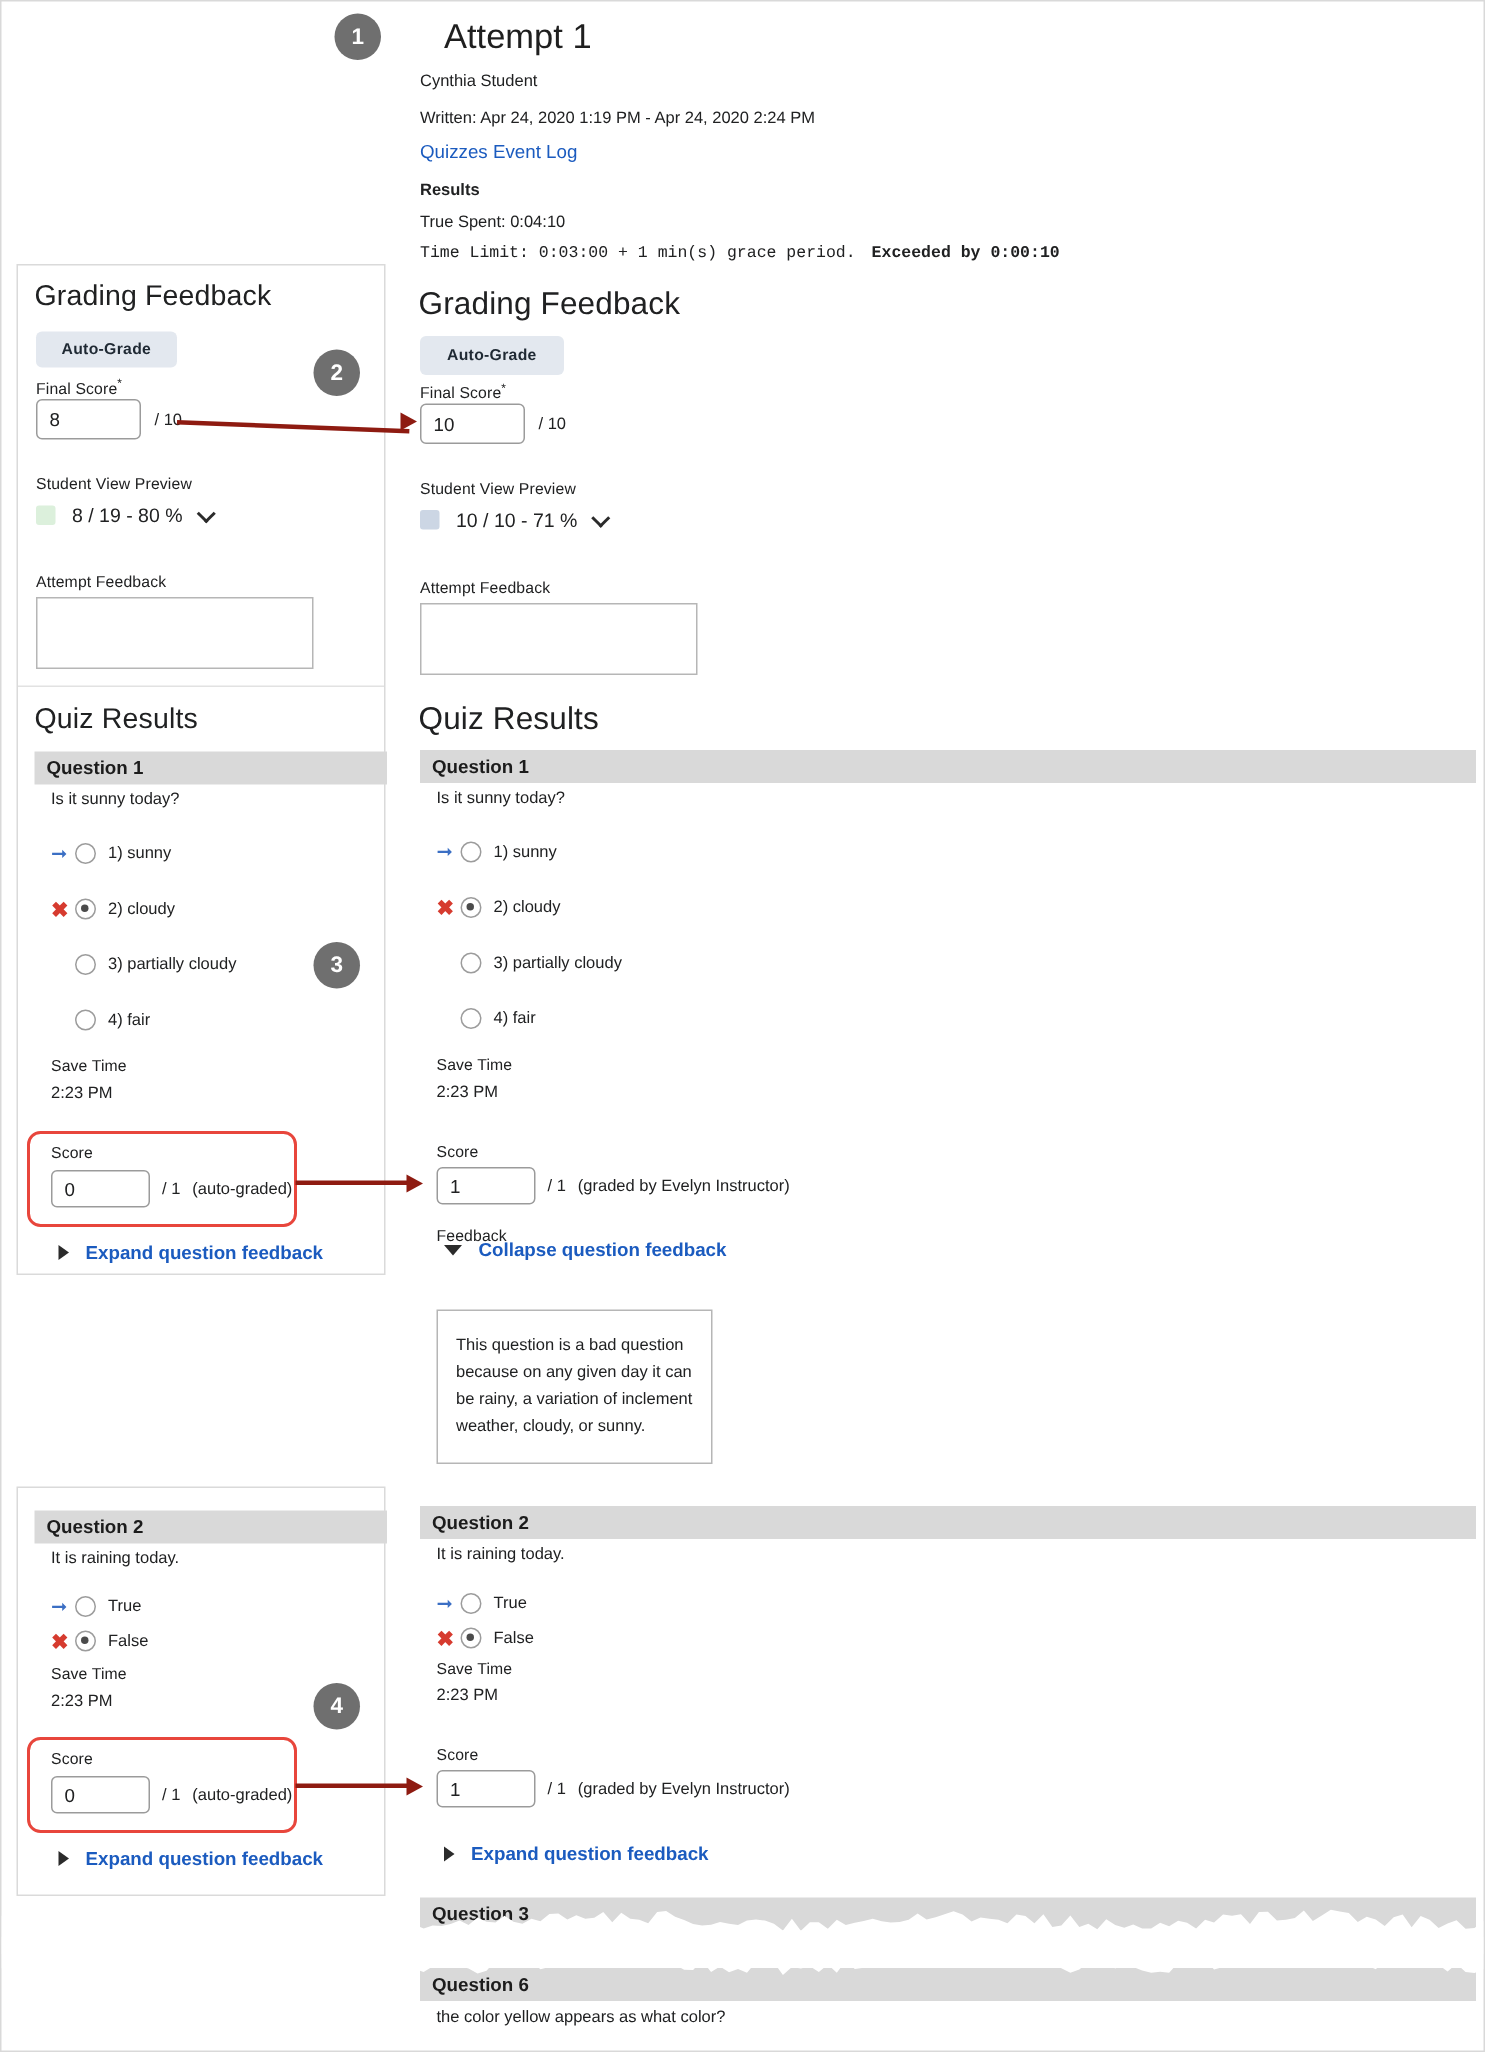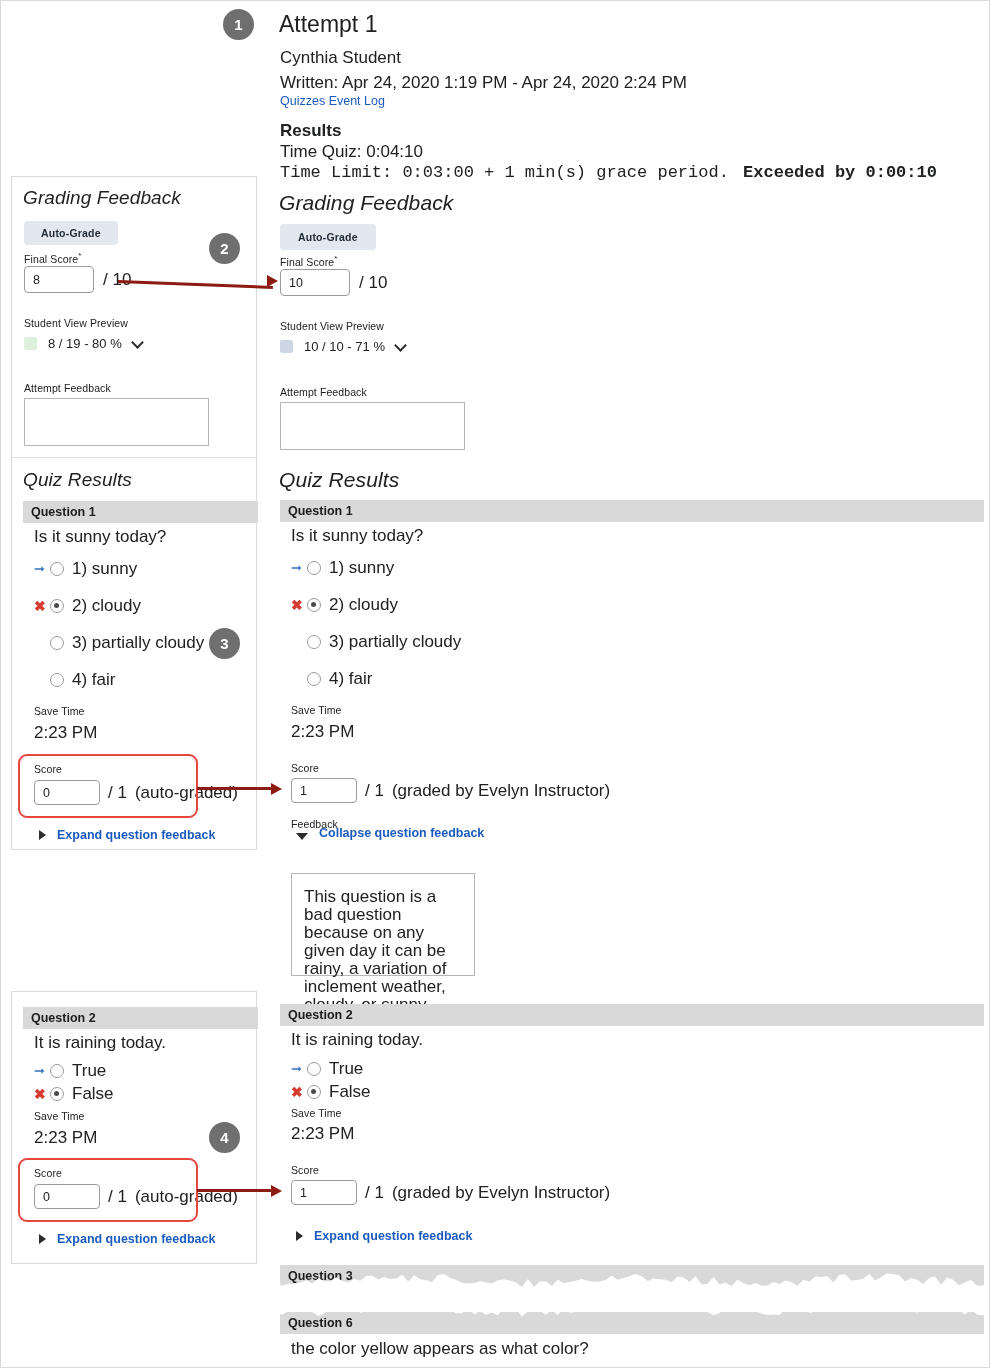--- a/index.html
+++ b/index.html
@@ -13,23 +13,23 @@
   }
   #page{
     position:absolute;left:0;top:0;width:990px;height:1368px;
     border:1px solid #d9d9d9;
     box-sizing:border-box;
     background:#fff;
   }
 
   
   .abs{position:absolute;}
-  .h1{font-size:21px;font-weight:400;color:#202122;letter-spacing:.1px;font-style:italic;}
+  .h1{font-size:21px;font-weight:400;color:#202122;letter-spacing:.1px;}
   .lbl{font-size:10.5px;font-weight:400;color:#202122;letter-spacing:.1px;}
-  .body-txt{font-size:17px;color:#202122;}
+  .body-txt{font-size:11px;color:#202122;}
   .link{color:#1b5bbf;font-size:12.5px;cursor:pointer;}
   .bold{font-weight:700;}
 
   
   .main{position:absolute;left:278px;top:0;width:706px;}
 
   .badge{
     position:absolute;width:31px;height:31px;border-radius:50%;
     background:#6f6f6f;color:#fff;font-size:15px;font-weight:600;
     display:flex;align-items:center;justify-content:center;
@@ -116,33 +116,33 @@
 </style>
 </head>
 <body>
 
 <div id="page">
 
   <div class="main">
 
     <div class="badge" style="left:-56px;top:8px;">1</div>
 
-    <div class="abs" style="left:0;top:10px;">
+    <div class="abs" style="left:17px;top:10px;">
       <div class="attempt-title">Attempt 1</div>
     </div>
 
     <div class="abs body-txt" style="left:1px;top:47px;">Cynthia Student</div>
 
     <div class="abs body-txt" style="left:1px;top:72px;">Written: Apr 24, 2020 1:19 PM - Apr 24, 2020 2:24 PM</div>
 
     <div class="abs link" style="left:1px;top:93px;">Quizzes Event Log</div>
 
     <div class="abs body-txt bold" style="left:1px;top:120px;">Results</div>
 
-    <div class="abs body-txt" style="left:1px;top:141px;">Time Quiz: 0:04:10</div>
+    <div class="abs body-txt" style="left:1px;top:141px;">True Spent: 0:04:10</div>
 
     <div class="abs body-txt" style="left:1px;top:162px;white-space:nowrap;font-family:Liberation Mono, monospace;">
       <span>Time Limit: 0:03:00 + 1 min(s) grace period.</span>
       <span class="bold" style="margin-left:4px;">Exceeded by 0:00:10</span>
     </div>
 
     <div class="abs h1" style="left:0;top:190px;font-size:21px;">Grading Feedback</div>
 
     <div class="abs" style="left:1px;top:223px;">
       <span class="autograde">Auto-Grade</span>
@@ -201,21 +201,21 @@
     <div class="abs lbl" style="left:12px;top:703px;">Save Time</div>
     <div class="abs body-txt" style="left:12px;top:721px;">2:23 PM</div>
 
     <div class="abs lbl" style="left:12px;top:761px;">Score</div>
     <div class="abs" style="left:12px;top:777px;display:flex;align-items:center;gap:8px;">
       <span class="score-input">1</span>
       <span class="body-txt">/ 1</span>
       <span class="body-txt">(graded by  Evelyn Instructor)</span>
     </div>
 
-    <div class="abs" style="left:17px;top:825px;display:flex;align-items:flex-end;gap:11px;">
+    <div class="abs" style="left:17px;top:825px;display:flex;align-items:center;gap:11px;">
       <span class="tri-down"></span>
       <span class="link bold">Collapse question feedback</span>
     </div>
 
     <div class="abs lbl" style="left:12px;top:817px;">Feedback</div>
 
     <div class="abs feedbackbox" style="left:12px;top:872px;width:184px;height:103px;padding:14px 12px;box-sizing:border-box;">
       <span class="body-txt" style="line-height:18px;display:block;">This question is a bad question because on any given day it can be rainy, a variation of inclement weather, cloudy, or sunny.</span>
     </div>
 

